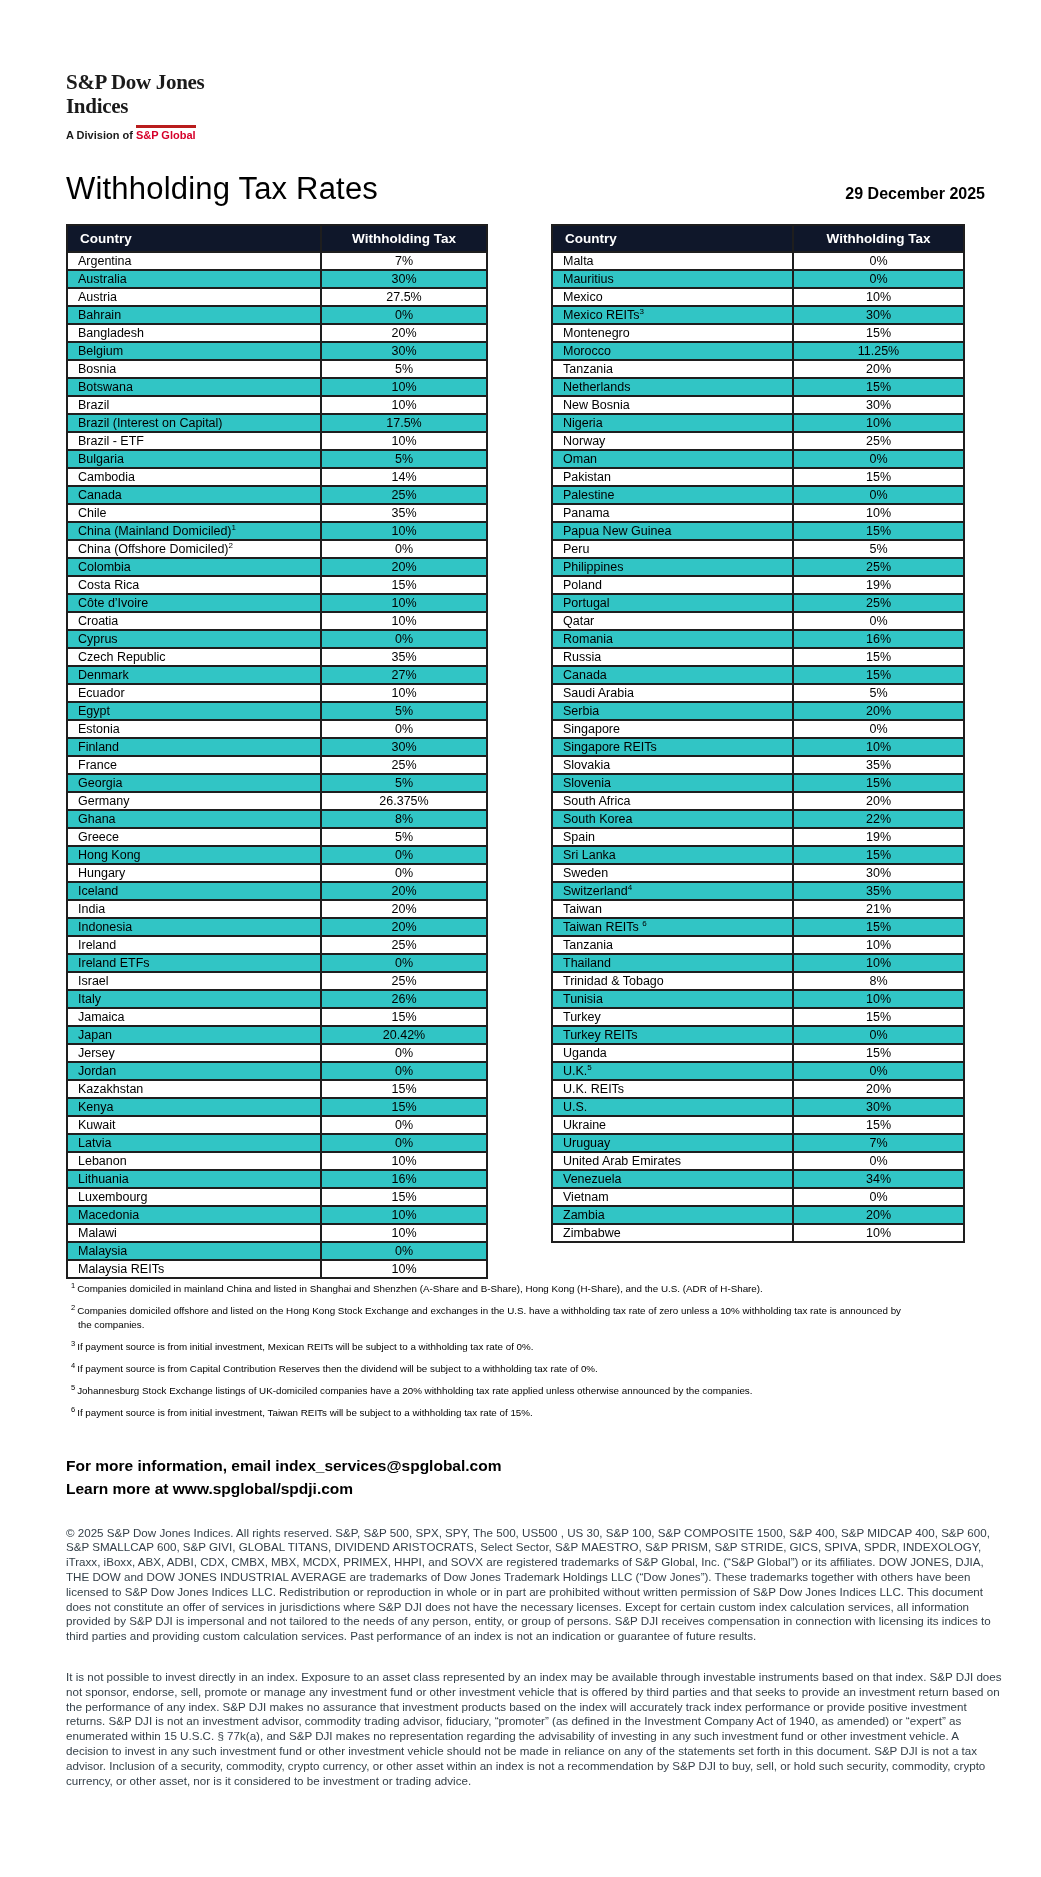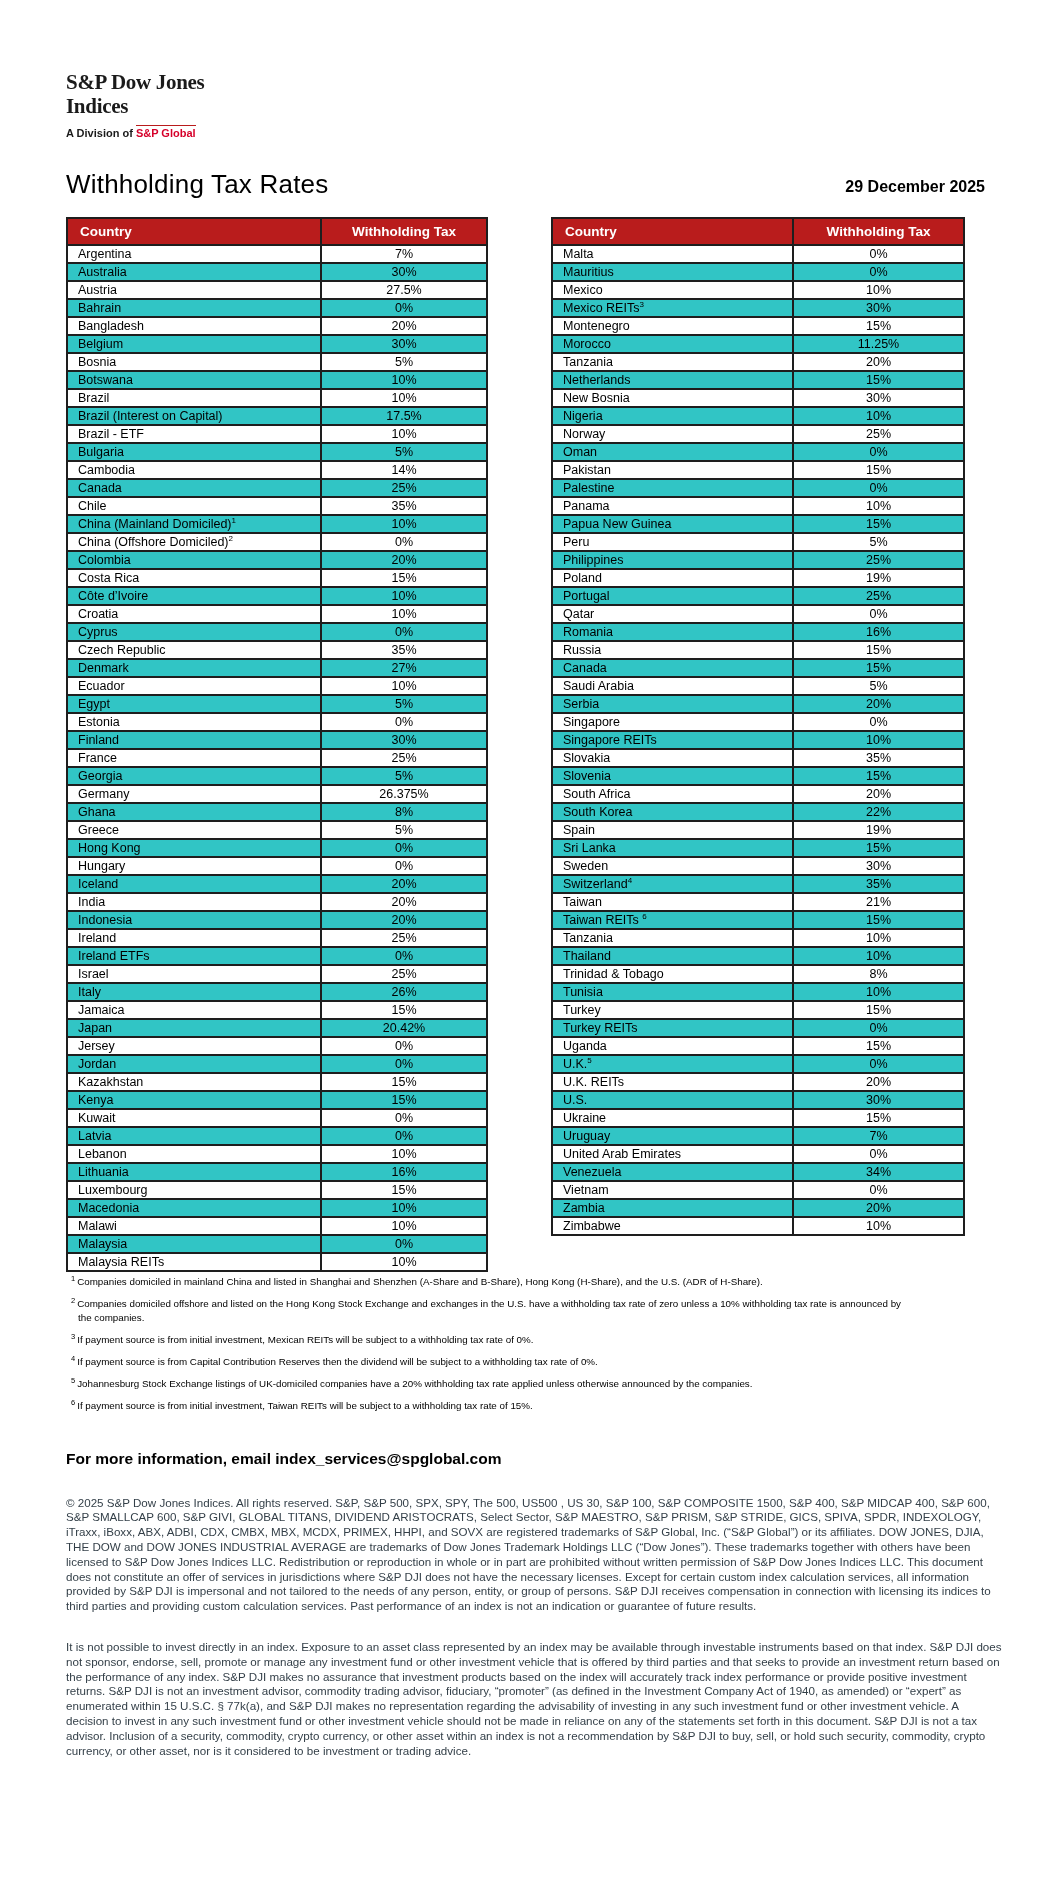--- a/index.html
+++ b/index.html
@@ -19,46 +19,46 @@
     font-weight: bold;
     line-height: 24px;
     letter-spacing: -0.3px;
     color: #1a1a1a;
     font-family: Liberation Serif, serif;
   }
   .division { margin-top: 7px; font-size: 11px; font-weight: bold; color: #1a1a1a; }
   .division-brand {
     color: #d6002a;
     display: inline-block;
-    border-top: 1px solid #b91c1c;
+    border-top: 3px solid #b91c1c;
     padding-top: 1px;
   }
 
   
   .title-row {
     margin-top: 30px;
     display: flex;
     justify-content: space-between;
     align-items: flex-end;
   }
-  h1.doc-title { font-size: 26px; font-weight: 400; color: #000; letter-spacing: 0.2px; }
+  h1.doc-title { font-size: 31px; font-weight: 400; color: #000; letter-spacing: 0.2px; }
   .doc-date { font-size: 16px; font-weight: bold; padding-bottom: 4px; margin-left: 20px; }
 
   
   .tables { margin-top: 17px; display: flex; align-items: flex-start; }
   table.tax-table { border-collapse: collapse; table-layout: fixed; }
   table.tax-table.left  { width: 420px; margin-right: 63px; }
   table.tax-table.right { width: 412px; }
   table.tax-table.left  col.c-country { width: 254px; }
   table.tax-table.left  col.c-tax     { width: 166px; }
   table.tax-table.right col.c-country { width: 241px; }
   table.tax-table.right col.c-tax     { width: 171px; }
 
   table.tax-table th {
-    background: #b91c1c;
+    background: #0f172a;
     color: #fff;
     font-size: 13.5px;
     font-weight: bold;
     height: 27px;
     border: 2px solid #1e1e1e;
   }
   table.tax-table th.country-col { text-align: left; padding-left: 12px; }
   table.tax-table th.tax-col { text-align: center; }
 
   table.tax-table td {
@@ -600,18 +600,19 @@
       <div class="footnote"><sup>1</sup>Companies domiciled in mainland China and listed in Shanghai and Shenzhen (A-Share and B-Share), Hong Kong (H-Share), and the U.S. (ADR of H-Share).</div>
       <div class="footnote"><sup>2</sup>Companies domiciled offshore and listed on the Hong Kong Stock Exchange and exchanges in the U.S. have a withholding tax rate of zero unless a 10% withholding tax rate is announced by the companies.</div>
       <div class="footnote"><sup>3</sup>If payment source is from initial investment, Mexican REITs will be subject to a withholding tax rate of 0%.</div>
       <div class="footnote"><sup>4</sup>If payment source is from Capital Contribution Reserves then the dividend will be subject to a withholding tax rate of 0%.</div>
       <div class="footnote"><sup>5</sup>Johannesburg Stock Exchange listings of UK-domiciled companies have a 20% withholding tax rate applied unless otherwise announced by the companies.</div>
       <div class="footnote"><sup>6</sup>If payment source is from initial investment, Taiwan REITs will be subject to a withholding tax rate of 15%.</div>
     </div>
 
   <div class="contact">
     <div>For more information, email index_services@spglobal.com</div>
+    <div>Learn more at www.spglobal/spdji.com</div>
   </div>
 
   <p class="disclaimer">© 2025 S&amp;P Dow Jones Indices. All rights reserved. S&amp;P, S&amp;P 500, SPX, SPY, The 500, US500 , US 30, S&amp;P 100, S&amp;P COMPOSITE 1500, S&amp;P 400, S&amp;P MIDCAP 400, S&amp;P 600, S&amp;P SMALLCAP 600, S&amp;P GIVI, GLOBAL TITANS, DIVIDEND ARISTOCRATS, Select Sector, S&amp;P MAESTRO, S&amp;P PRISM, S&amp;P STRIDE, GICS, SPIVA, SPDR, INDEXOLOGY, iTraxx, iBoxx, ABX, ADBI, CDX, CMBX, MBX, MCDX, PRIMEX, HHPI, and SOVX are registered trademarks of S&amp;P Global, Inc. (“S&amp;P Global”) or its affiliates. DOW JONES, DJIA, THE DOW and DOW JONES INDUSTRIAL AVERAGE are trademarks of Dow Jones Trademark Holdings LLC (“Dow Jones”). These trademarks together with others have been licensed to S&amp;P Dow Jones Indices LLC. Redistribution or reproduction in whole or in part are prohibited without written permission of S&amp;P Dow Jones Indices LLC. This document does not constitute an offer of services in jurisdictions where S&amp;P DJI does not have the necessary licenses. Except for certain custom index calculation services, all information provided by S&amp;P DJI is impersonal and not tailored to the needs of any person, entity, or group of persons. S&amp;P DJI receives compensation in connection with licensing its indices to third parties and providing custom calculation services. Past performance of an index is not an indication or guarantee of future results.</p>
   <p class="disclaimer">It is not possible to invest directly in an index. Exposure to an asset class represented by an index may be available through investable instruments based on that index. S&amp;P DJI does not sponsor, endorse, sell, promote or manage any investment fund or other investment vehicle that is offered by third parties and that seeks to provide an investment return based on the performance of any index. S&amp;P DJI makes no assurance that investment products based on the index will accurately track index performance or provide positive investment returns. S&amp;P DJI is not an investment advisor, commodity trading advisor, fiduciary, “promoter” (as defined in the Investment Company Act of 1940, as amended) or “expert” as enumerated within 15 U.S.C. § 77k(a), and S&amp;P DJI makes no representation regarding the advisability of investing in any such investment fund or other investment vehicle. A decision to invest in any such investment fund or other investment vehicle should not be made in reliance on any of the statements set forth in this document. S&amp;P DJI is not a tax advisor. Inclusion of a security, commodity, crypto currency, or other asset within an index is not a recommendation by S&amp;P DJI to buy, sell, or hold such security, commodity, crypto currency, or other asset, nor is it considered to be investment or trading advice.</p>
 
 </div>
 
 </body></html>

